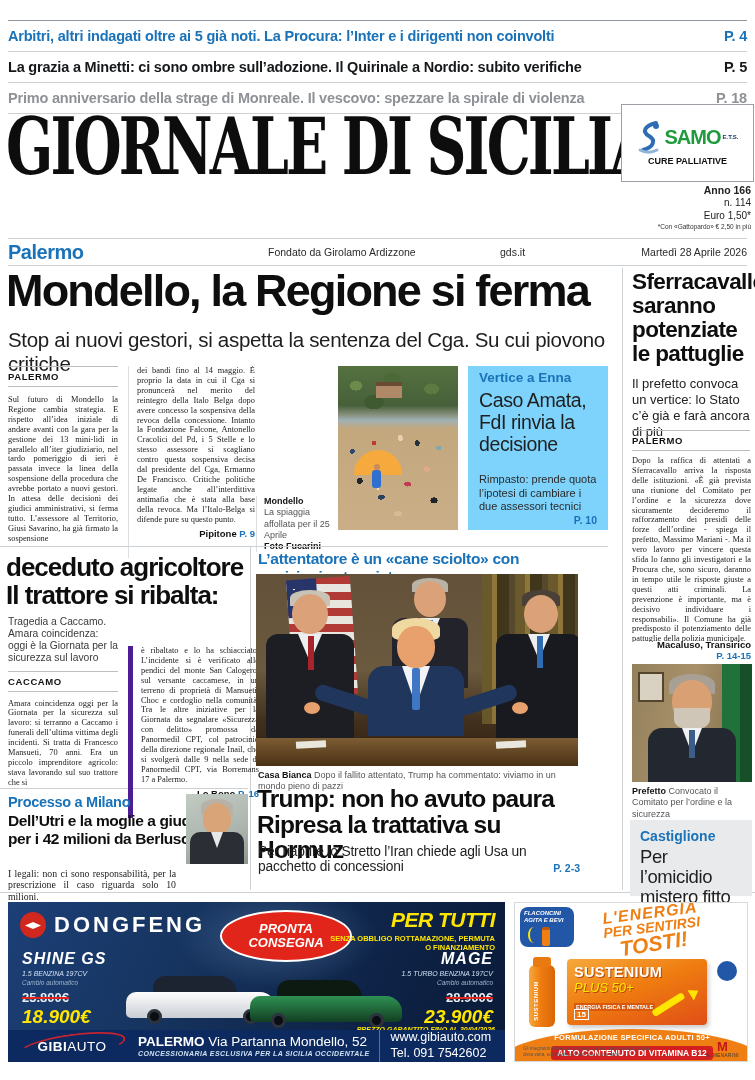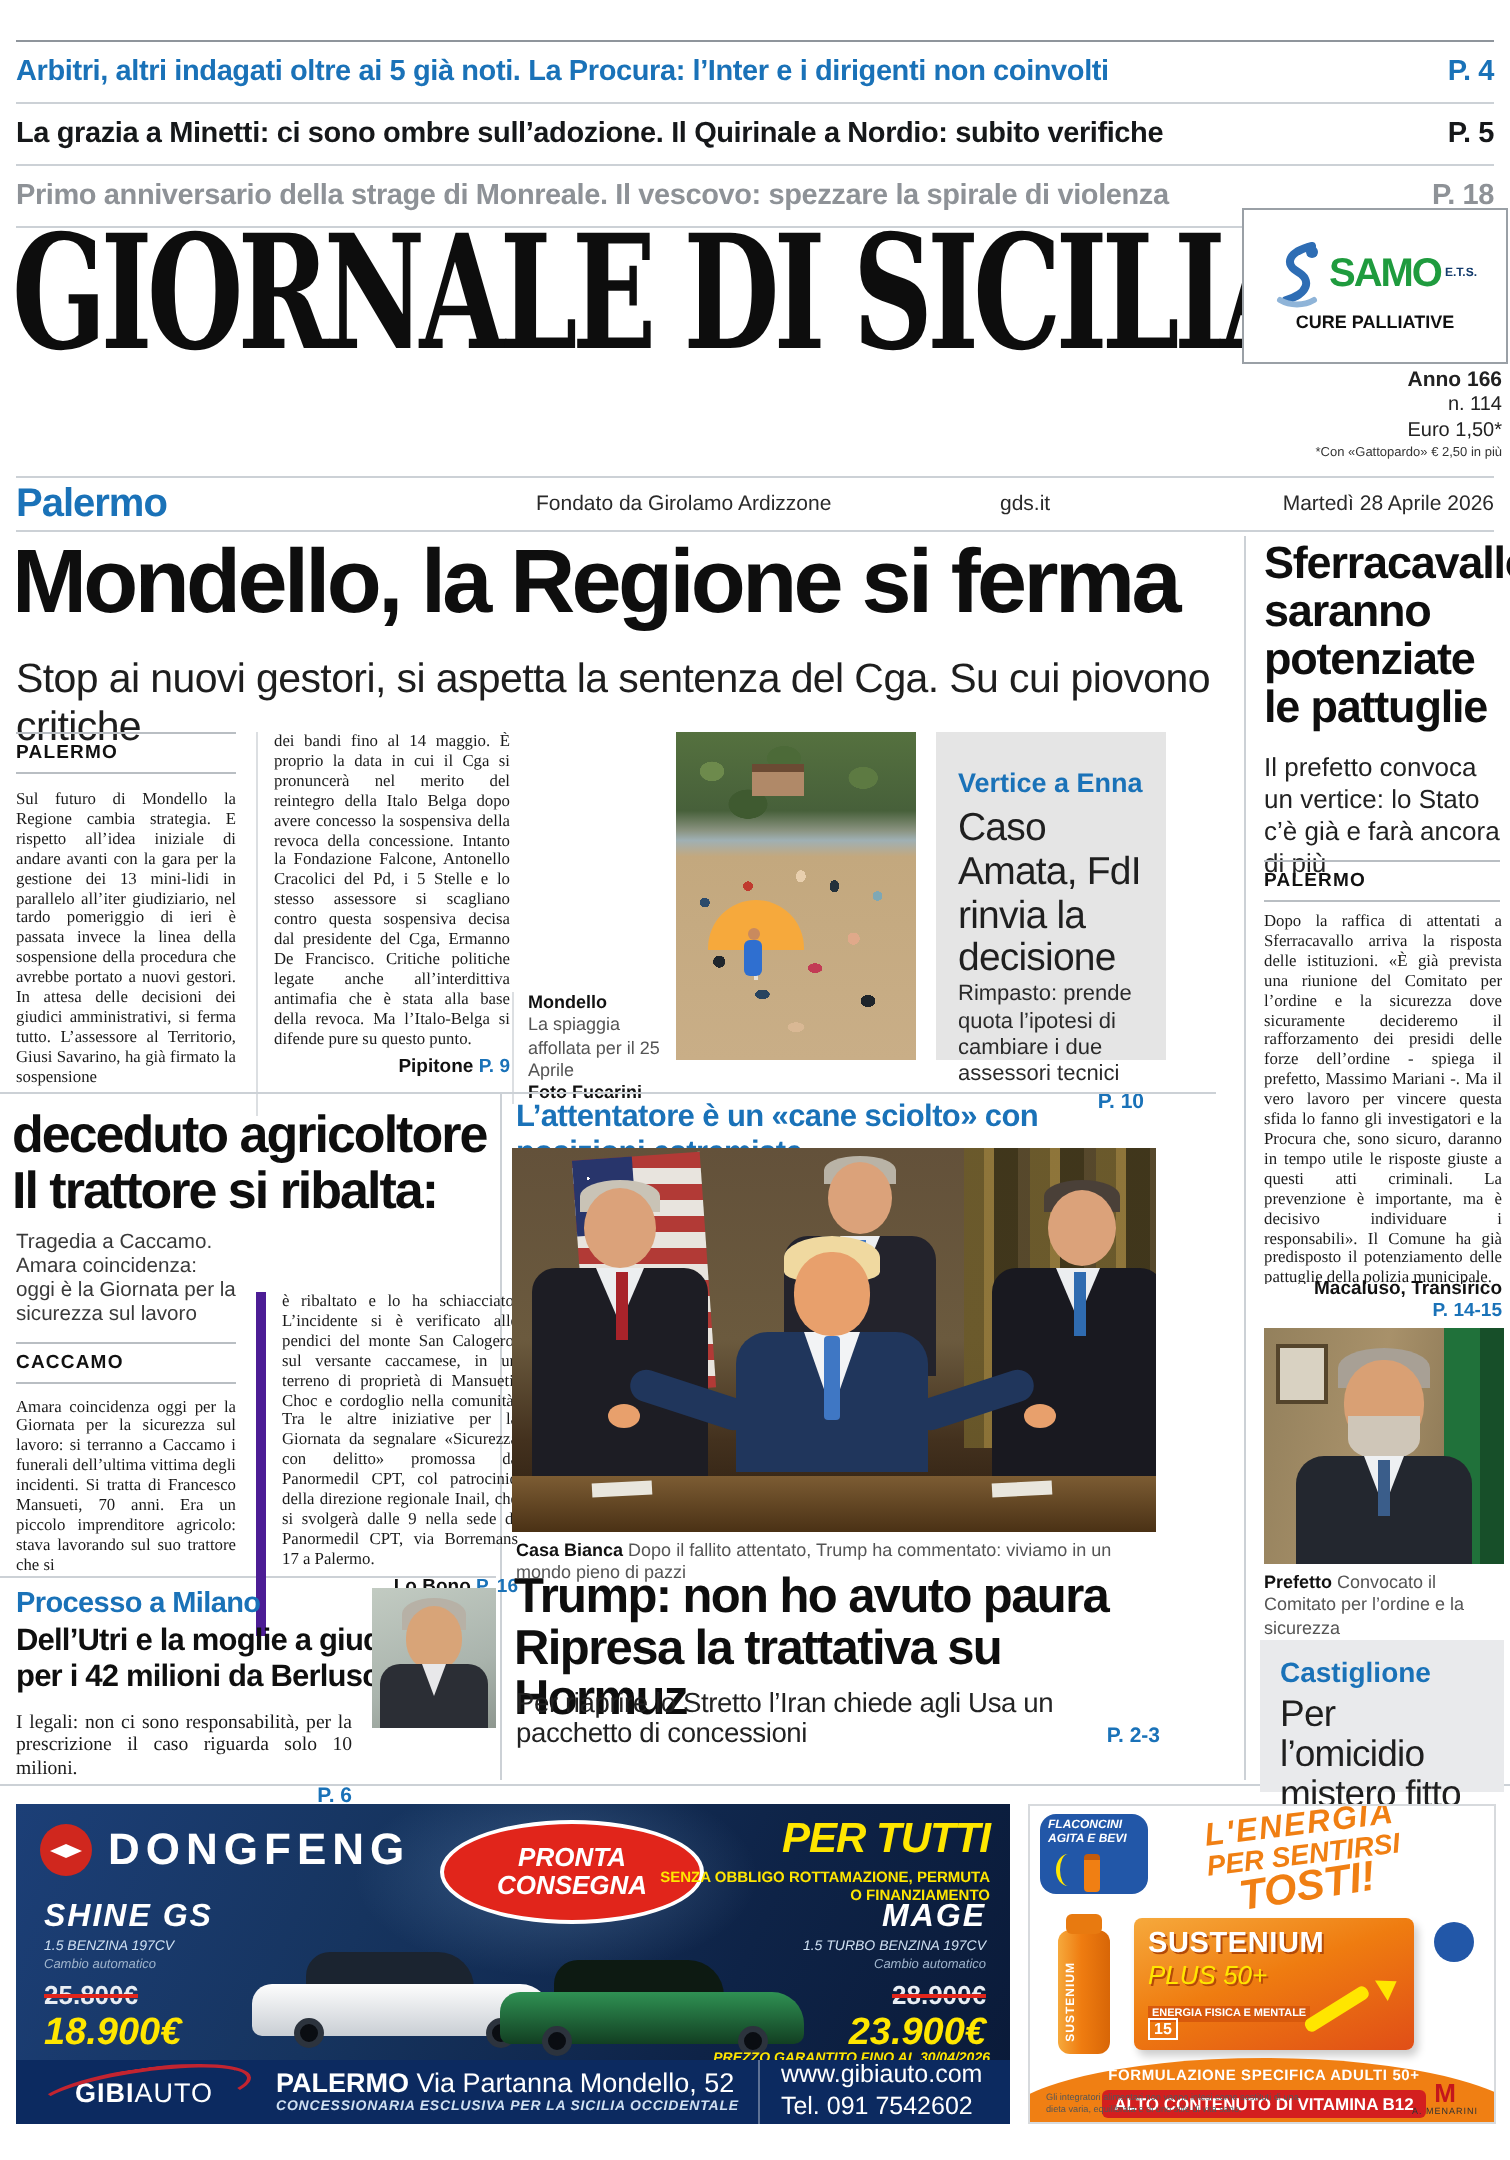--- a/index.html
+++ b/index.html
@@ -80,22 +80,22 @@
         radial-gradient(7px 4px at 50% 90%,#d9b894 60%,transparent 61%),
         linear-gradient(180deg,#55713f 0,#47603a 24%,#8a9380 30%,#9fb0b4 33%,#c3a87e 38%,#c9ae87 100%);}
   .beach-bldg{position:absolute;left:38px;top:16px;width:26px;height:12px;background:#b08968;border-top:4px solid #6b4a33;}
   .umbrella{position:absolute;left:16px;top:84px;width:48px;height:25px;background:
       radial-gradient(100% 200% at 50% 100%,#f6a93c 0 60%,#e8872a 61% 100%);
       border-radius:48px 48px 0 0;}
   .umbrella:after{content:"";position:absolute;left:23px;top:24px;width:2px;height:16px;background:#e9e2d6;}
   .fig-blue{position:absolute;left:34px;top:104px;width:9px;height:18px;background:#2f6fd0;border-radius:3px;}
   .fig-blue:before{content:"";position:absolute;left:1.5px;top:-6px;width:6px;height:6px;border-radius:50%;background:#c98a5e;}
 
-  .enna-box{position:absolute;left:468px;top:366px;width:115px;height:164px;background:#e5e5e5;
-      box-sizing:border-box;padding:18px 11px;display:flex;flex-direction:column;}
+  .enna-box{position:absolute;left:468px;top:366px;width:140px;height:164px;background:#7dd3fc;
+      box-sizing:border-box;padding:4px 11px;display:flex;flex-direction:column;}
   .enna-kick{font-size:13.5px;}
   .enna-title{font-size:19.5px;line-height:1.12;color:#1f1f1f;margin-top:5px;letter-spacing:-0.4px;}
   .enna-txt{font-size:11px;line-height:1.2;color:#2a2a2a;margin-top:auto;}
   .enna-pg{font-size:10.5px;text-align:right;margin-top:1px;}
 
   
   .vline{position:absolute;width:1px;background:#ccd1d6;}
   .hline{position:absolute;height:1px;background:#ccd1d6;}
 
   
@@ -104,21 +104,21 @@
   .trat-col1{position:absolute;left:8px;top:616px;width:110px;height:172px;overflow:hidden;}
   .trat-deck{font-size:10.3px;line-height:1.18;color:#3a3a3a;margin-bottom:6px;}
   .trat-col1 .serif{margin-top:7px;}
   .trat-col2{position:absolute;left:128px;top:646px;width:118px;height:172px;overflow:hidden;
       border-left:5px solid #4c1d95;padding-left:8px;}
 
   
   .proc{position:absolute;left:8px;top:794px;width:240px;}
   .proc-kick{font-size:14.5px;letter-spacing:-0.3px;}
   .proc-h3{font-size:15.5px;font-weight:800;line-height:1.15;letter-spacing:-0.4px;color:#0f0f0f;margin-top:2px;}
-  .proc-body{width:168px;font-size:9.8px;margin-top:8px;}
+  .proc-body{width:168px;font-size:9.8px;margin-top:20px;}
   .proc-pg{width:168px;text-align:right;font-size:10.5px;margin-top:2px;}
   .photo-dellutri{position:absolute;left:186px;top:794px;width:62px;height:70px;overflow:hidden;
       background:linear-gradient(160deg,#c2cbc2 0,#aab4ad 60%,#8e978f 100%);}
   .du-head{position:absolute;left:17px;top:9px;width:28px;height:32px;border-radius:50% 50% 46% 46%;background:#d8a478;}
   .du-hair{position:absolute;left:15px;top:5px;width:32px;height:16px;border-radius:50% 50% 0 0;background:#b7b1a6;}
   .du-suit{position:absolute;left:4px;top:38px;width:54px;height:32px;border-radius:10px 10px 0 0;background:#2b2e35;}
   .du-shirt{position:absolute;left:25px;top:38px;width:12px;height:16px;background:#e8e8ea;clip-path:polygon(0 0,100% 0,50% 100%);}
 
   
   .att-kick{position:absolute;left:258px;top:550px;width:322px;font-size:15.5px;letter-spacing:-0.3px;}

